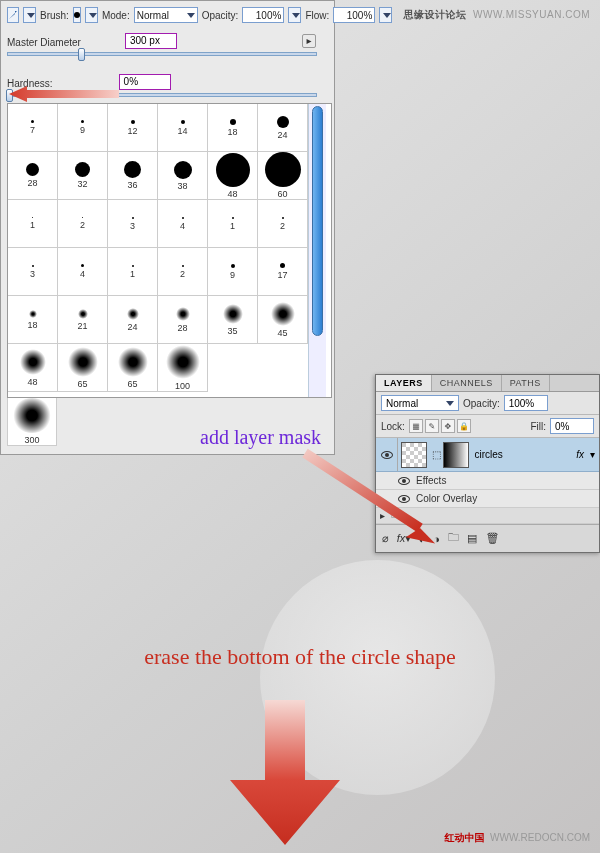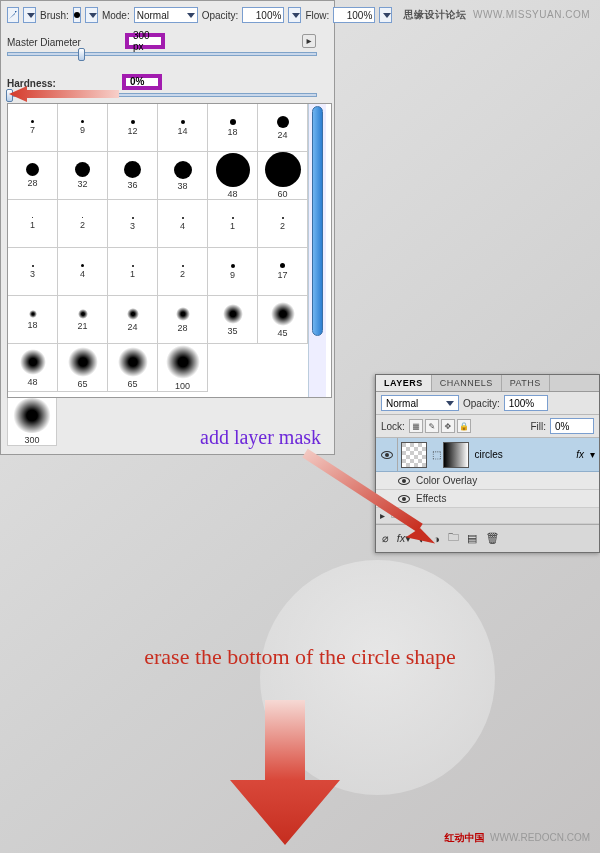--- a/index.html
+++ b/index.html
@@ -35,21 +35,21 @@
   .dropdown { min-width:64px; justify-content:space-between;}
   .dropdown .arrow, .tinybtn .arrow, .dd .arrow{
     width:0;height:0;border-left:4px solid transparent;border-right:4px solid transparent;border-top:5px solid #346; margin-left:3px;
   }
   .tinybtn{ width:16px;height:16px;border:1px solid #7a9ecf;display:inline-flex;align-items:center;justify-content:center;background:#eef3fa;}
   .numbox{ min-width:42px; justify-content:flex-end;}
   .flybtn{ width:14px;height:14px;border:1px solid #999;border-radius:2px;margin-left:auto;display:flex;align-items:center;justify-content:center;color:#333;}
   .section-label{font-size:10px;color:#333;margin:6px 0 2px 0;}
   .slider-track{height:4px;background:#c9d7ea;border:1px solid #7fa3c9;position:relative;width:310px;margin:2px 0 6px 0;}
   .slider-thumb{position:absolute;top:-5px;width:7px;height:13px;background:linear-gradient(#fff,#b7cee9);border:1px solid #4a6;border-color:#5b80aa;border-radius:2px;}
-  .numfield{width:40px;height:16px;border:4px solid #a21caf;background:#fff;display:inline-flex;align-items:center;padding:0 4px;font-size:10px;}
+  .numfield{width:52px;height:16px;border:1px solid #a21caf;background:#fff;display:inline-flex;align-items:center;padding:0 4px;font-size:10px;text-align:center;}
   .arrow-red{position:absolute;}
   
   .grid-wrap{display:flex;border:1px solid #999;background:#fff;width:325px;height:295px;}
   .grid{display:grid;grid-template-columns:repeat(6,50px);grid-auto-rows:48px; overflow:hidden;}
   .cell{border-right:1px solid #ccc;border-bottom:1px solid #ccc;display:flex;flex-direction:column;align-items:center;justify-content:center;font-size:9px;color:#333;gap:2px;}
   .dot{background:#000;border-radius:50%;}
   .soft{background:radial-gradient(circle,#000 0%,#000 20%, rgba(0,0,0,0) 70%);border-radius:50%;}
   .scroll{width:18px;background:#eef;position:relative;border-left:1px solid #bcd;}
   .scroll-thumb{position:absolute;top:2px;left:3px;width:11px;height:230px;background:linear-gradient(90deg,#6fb4f0,#2d7fd1);border:1px solid #3a6fa5;border-radius:6px;}
   
@@ -143,21 +143,21 @@
     <span class="section-label">Master Diameter</span>
     <span class="numfield" style="margin-left:40px;">
         <span>300 px</span>
       </span>
     <span class="flybtn">▸</span>
   </div>
   <div class="slider-track">
     <div class="slider-thumb" style="left:70px;"></div>
   </div>
 
-  <div class="row" style="margin-top:16px;font-weight:bold;">
+  <div class="row" style="margin-top:16px;">
     <span class="section-label">Hardness:</span>
     <span class="numfield" style="margin-left:62px;">
         <span>0%</span>
       </span>
   </div>
   <div class="slider-track">
     <div class="slider-thumb" style="left:-2px;"></div>
   </div>
 
   <svg class="arrow-red" style="left:8px;top:84px;" width="110" height="18">
@@ -361,25 +361,25 @@
       </div>
     <div class="thumb"></div>
     <span class="linkicon">⬚</span>
     <div class="maskthumb"></div>
     <span>circles</span>
     <span style="margin-left:auto;margin-right:6px;font-style:italic;">fx</span>
     <span style="margin-right:4px;">▾</span>
   </div>
   <div class="fxrow">
     <div class="eyeicon"></div>
-    <span>Color Overlay</span>
+    <span>Effects</span>
   </div>
   <div class="fxrow">
     <div class="eyeicon"></div>
-    <span>Effects</span>
+    <span>Color Overlay</span>
   </div>
   <div class="fxrow" style="background:#ddd;height:16px;">
     <span style="margin-left:-18px;">▸</span>
     <span>🗀</span>
   </div>
 
   <div class="iconbar">
     <span>⌀</span>
     <span><i>fx</i>▾</span>
     <span>◐</span>

